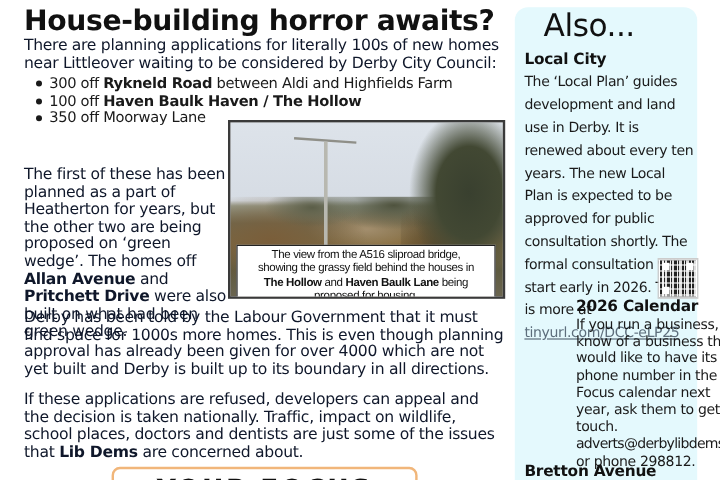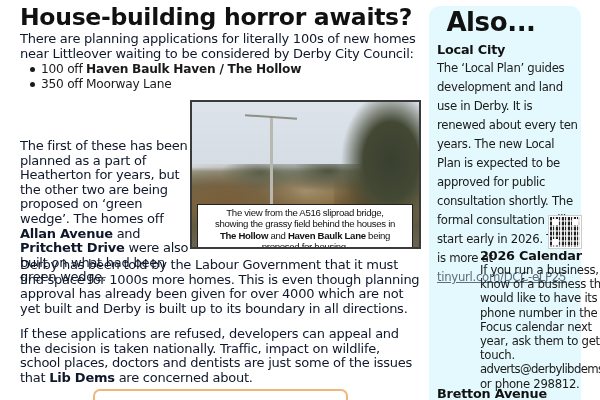--- a/index.html
+++ b/index.html
@@ -57,21 +57,21 @@
     text-align: center; padding: 2px 13px; color: #111; letter-spacing: -0.3px;
   }
   .photo .caption b { font-weight: bold; }
 
   .sidebar {
     position: absolute; left: 429px; top: 6px; width: 152px; height: 420px;
     background: #e4f9fd; border-radius: 11px;
   }
   .sidebar-title {
     position: absolute; left: 429px; top: 6px; width: 124px; text-align: center;
-    font-weight: bold; font-size: 26px; line-height: 32px; letter-spacing: -0.4px; color: #111; margin: 0;
+    font-weight: normal; font-size: 26px; line-height: 32px; letter-spacing: -0.4px; color: #111; margin: 0;
   }
   .side-block { position: absolute; left: 437px; width: 142px; }
   .side-h { font-weight: bold; font-size: 12.8px; line-height: 15px; margin: 0; letter-spacing: -0.2px; color: #111; }
   .side-p { font-size: 11.7px; line-height: 14.2px; margin: 0; letter-spacing: -0.3px; color: #1a1a1a; }
   .link { color: #5d6e7c; text-decoration: underline; }
   .qr {
     position: absolute; left: 549px; top: 216px; width: 30px; height: 30px;
     background:
       linear-gradient(#fff,#fff) 2px 2px/6px 6px no-repeat,
       linear-gradient(#fff,#fff) 22px 2px/6px 6px no-repeat,
@@ -94,20 +94,21 @@
   }
 </style>
 </head>
 <body>
 
 <h1 class="headline">House-building horror awaits?</h1>
 
 <p class="p intro">There are planning applications for literally 100s of new homes near Littleover waiting to be considered by Derby City Council:</p>
 
 <ul class="bullets">
+  <li><span>300 off </span><b>Rykneld Road</b><span> between Aldi and Highfields Farm</span></li>
   <li><span>100 off </span><b>Haven Baulk Haven / The Hollow</b><span></span></li>
   <li><span>350 off Moorway Lane</span><b></b><span></span></li>
 </ul>
 
 <p class="p first-para"><span>The first of these has been planned as a part of Heatherton for years, but the other two are being proposed on ‘green wedge’. The homes off </span><b>Allan Avenue</b><span> and </span><b>Pritchett Drive</b><span> were also built on what had been green wedge.</span></p>
 
 <div class="photo">
   <div class="hills"></div>
   <div class="trees"></div>
   <div class="arm"></div>

